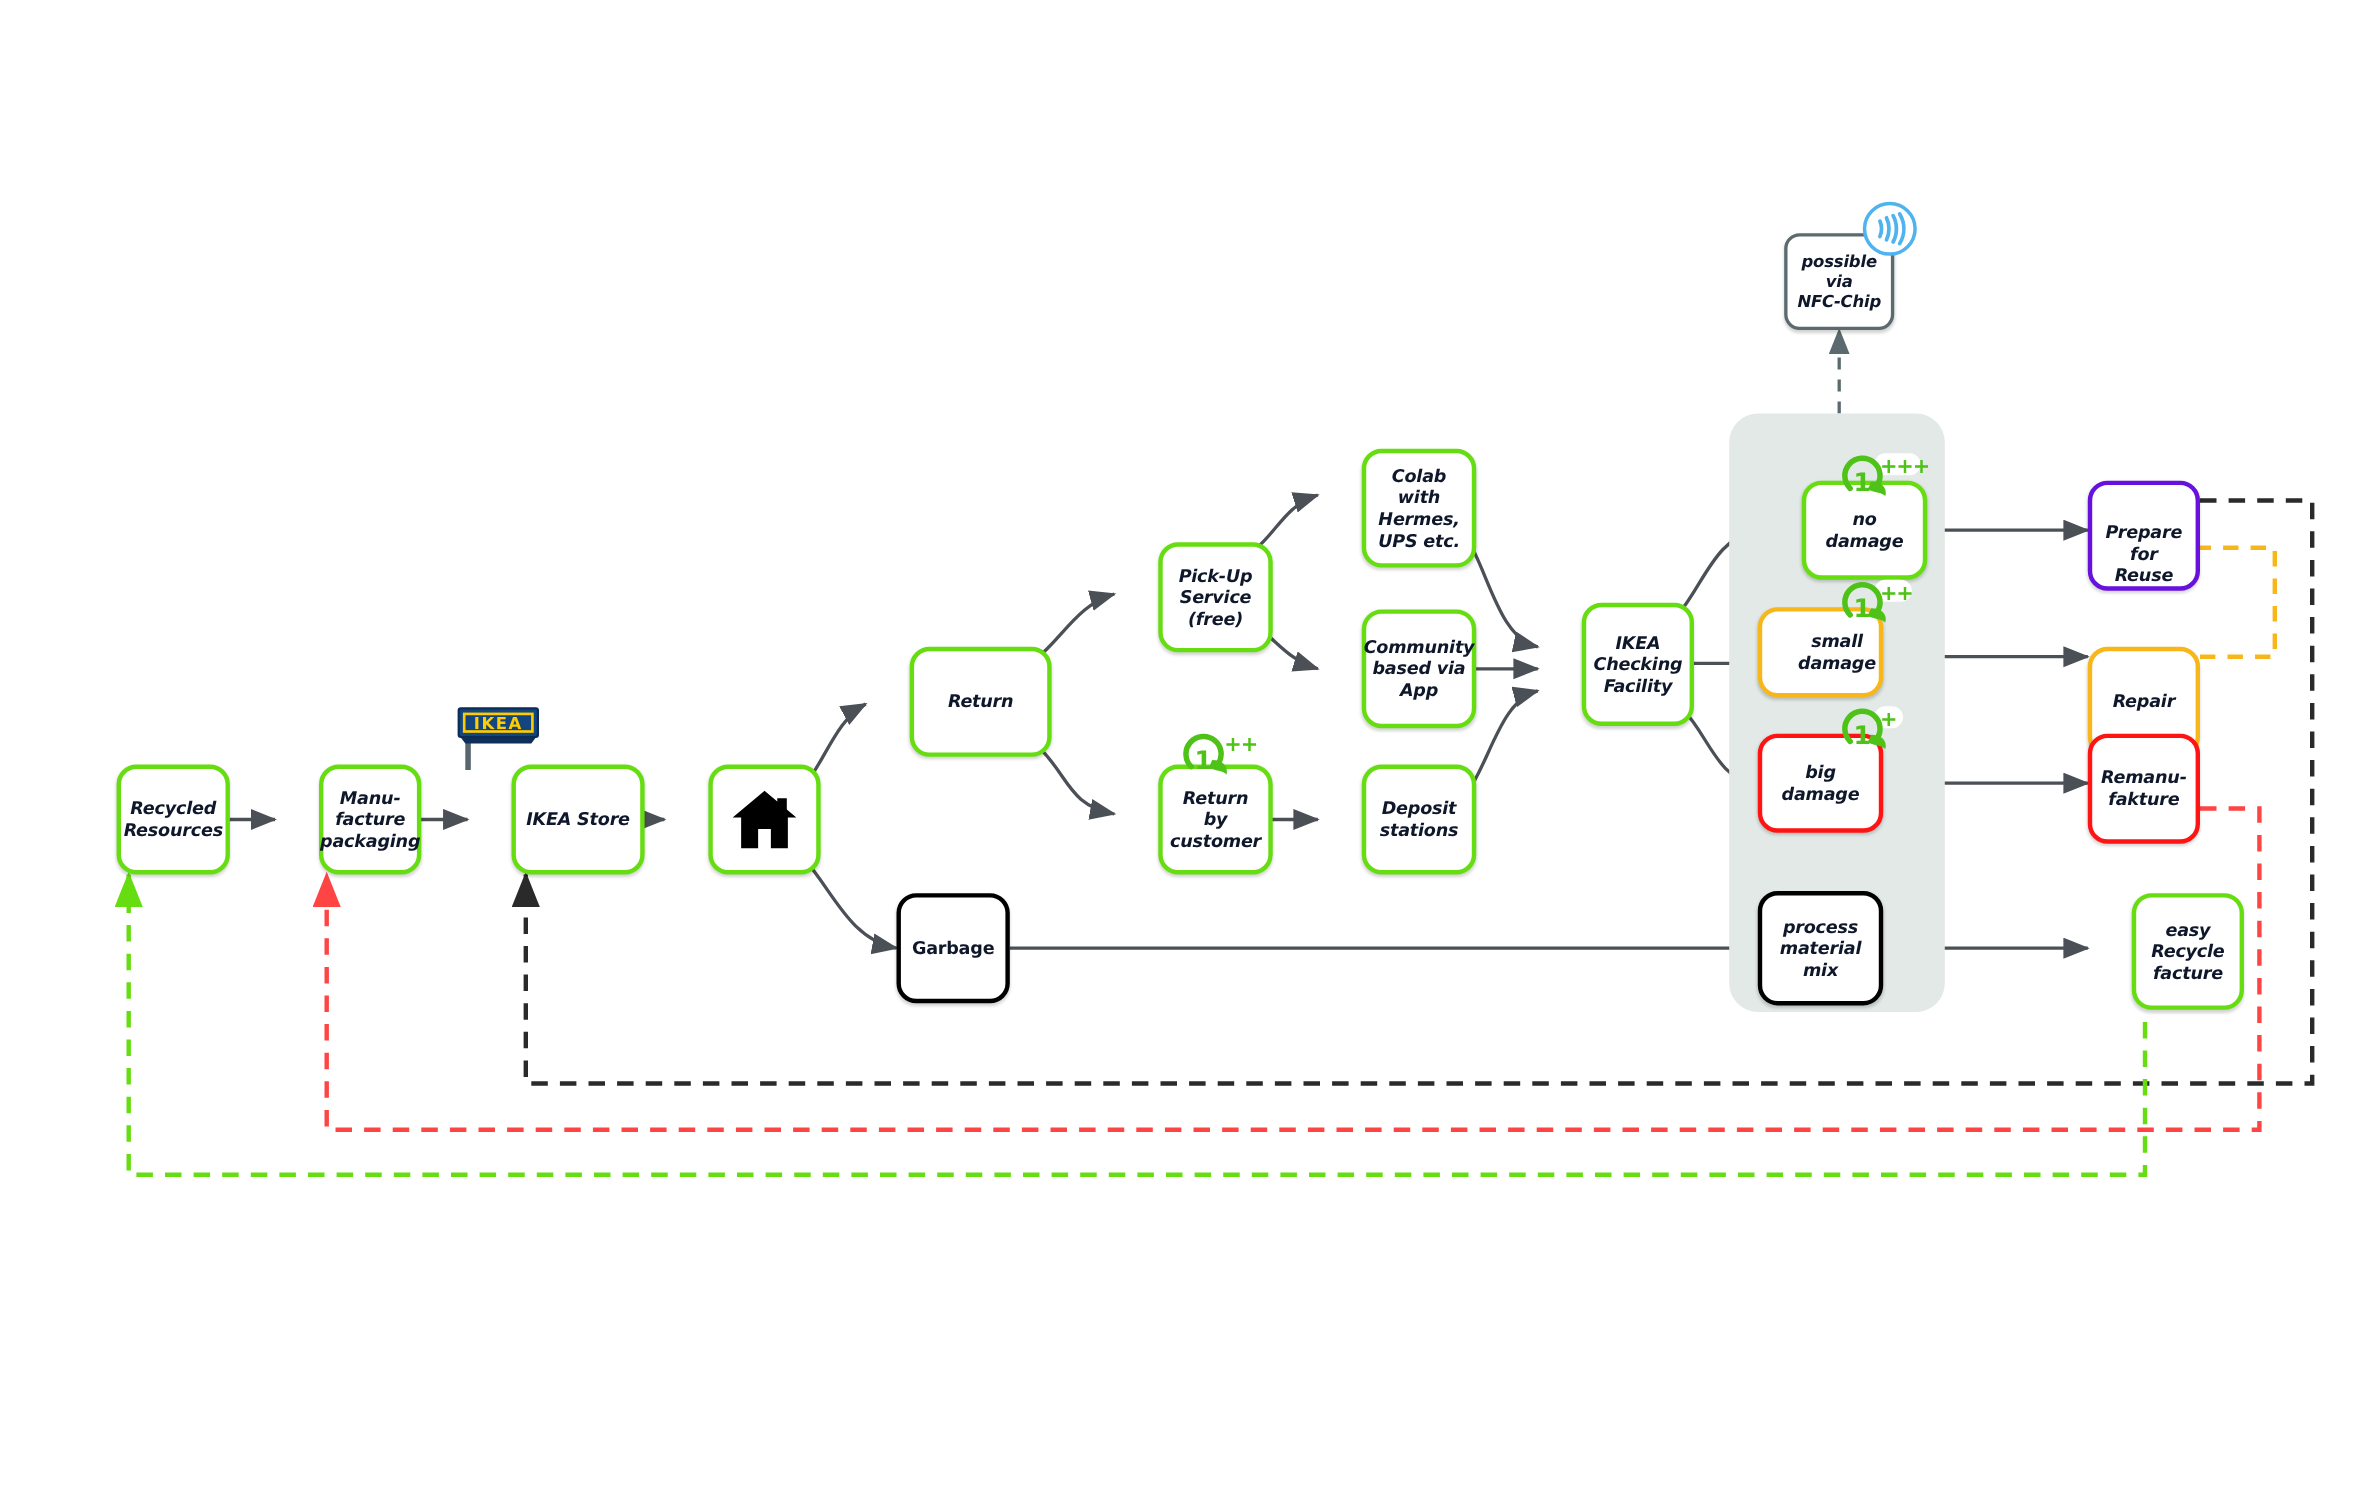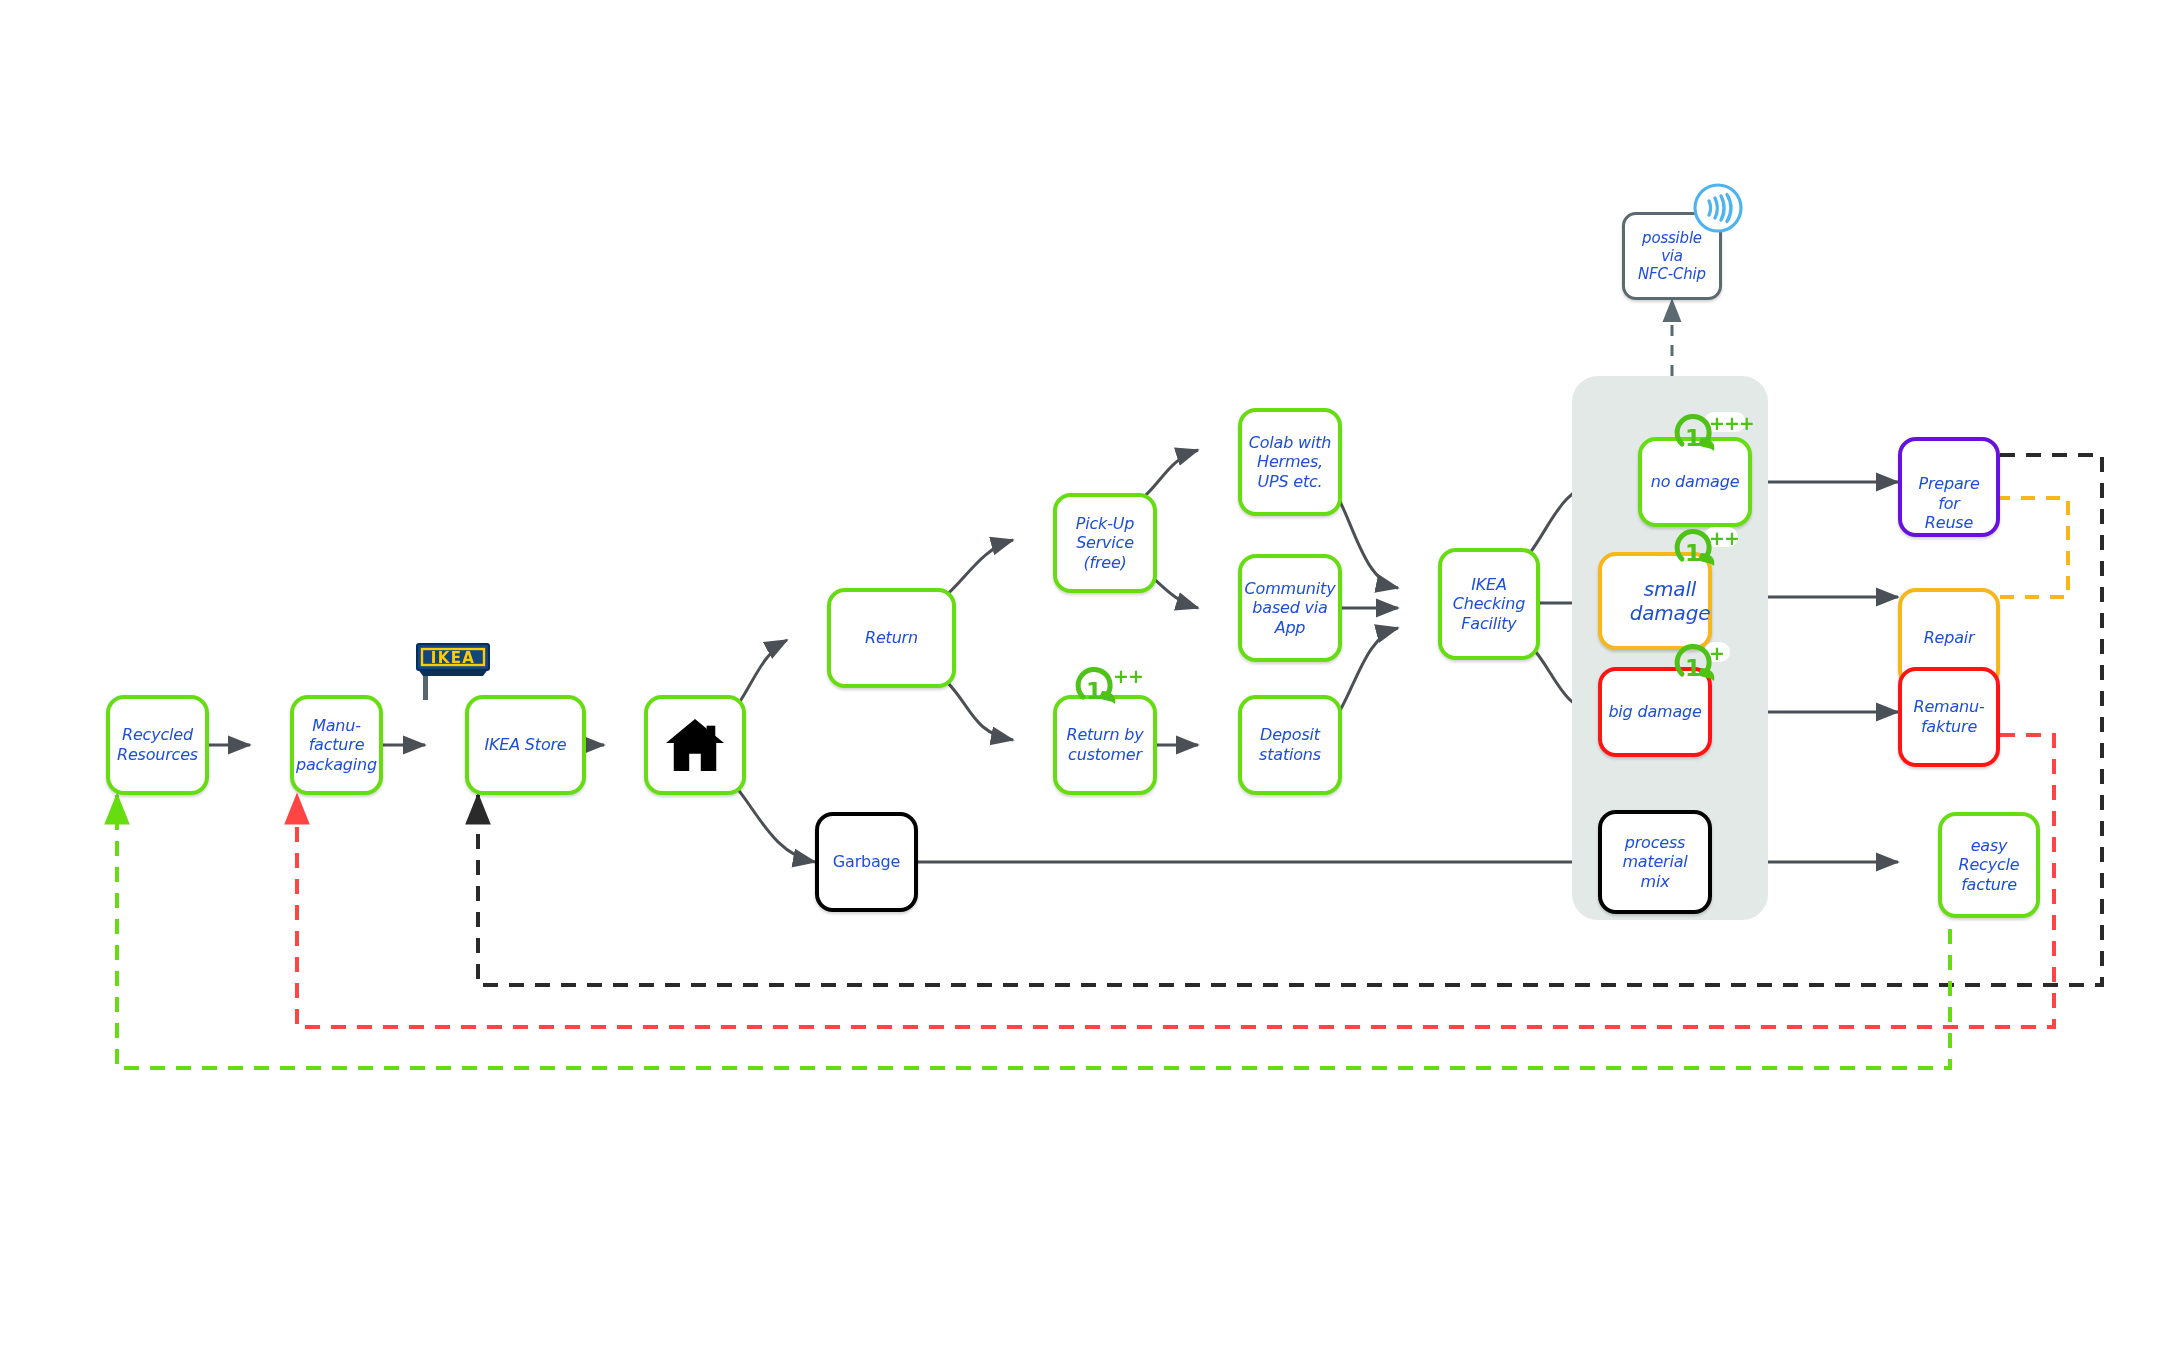--- a/index.html
+++ b/index.html
@@ -14,22 +14,22 @@
 
   .node{
     position:absolute;
     box-sizing:border-box;
     background:#ffffff;
     border:4px solid #66dd11;
     border-radius:18px;
     display:flex;align-items:center;justify-content:center;
     text-align:center;
     font-style:italic;
-    font-weight:normal;
-    color:#1d4ed8;
+    font-weight:bold;
+    color:#0f172a;
     line-height:1.22;
     letter-spacing:-0.2px;
     box-shadow:0 2px 3px rgba(0,0,0,0.18);
     z-index:5;
   }
   .node span{display:block;padding:0 6px;white-space:pre-line;}
 
   .n-green  {border-color:#66dd11;margin-left:40px;}
   .n-orange {border-color:#f7b71b;}
   .n-red    {border-color:#ff1414;}
@@ -250,21 +250,21 @@
   <div class="badge" style="left:1672px;top:412px;">
     <svg viewBox="0 0 74 48" width="74" height="48">
       <rect x="32" y="0" width="42" height="20" rx="10" fill="#ffffff"></rect>
       <path d="M10,32 A16,16 0 1 1 34,30" fill="none" stroke="#4ec217" stroke-width="5" stroke-linecap="round"></path>
       <path d="M29,26 C38,26 44,31 42,39 C38,35 32,36 26,33 Z" fill="#4ec217"></path>
       <text x="21" y="34" text-anchor="middle" font-family="'DejaVu Sans','Liberation Sans',sans-serif" font-size="23" font-weight="bold" fill="#4ec217">1</text>
       <text x="37" y="18" font-family="'DejaVu Sans','Liberation Sans',sans-serif" font-size="19" font-weight="bold" fill="#4ec217" letter-spacing="-1">+++</text>
     </svg>
   </div>
 
-  <div class="node n-orange" style="left:1598px;top:552px;width:114px;height:98px;font-size:20px;padding-left:30px;">
+  <div class="node n-orange" style="left:1598px;top:552px;width:114px;height:82px;font-size:16px;padding-left:30px;">
     <span>small
 damage</span>
   </div>
   <div class="badge" style="left:1672px;top:527px;">
     <svg viewBox="0 0 74 48" width="74" height="48">
       <rect x="32" y="0" width="34" height="20" rx="10" fill="#ffffff"></rect>
       <path d="M10,32 A16,16 0 1 1 34,30" fill="none" stroke="#4ec217" stroke-width="5" stroke-linecap="round"></path>
       <path d="M29,26 C38,26 44,31 42,39 C38,35 32,36 26,33 Z" fill="#4ec217"></path>
       <text x="21" y="34" text-anchor="middle" font-family="'DejaVu Sans','Liberation Sans',sans-serif" font-size="23" font-weight="bold" fill="#4ec217">1</text>
       <text x="37" y="18" font-family="'DejaVu Sans','Liberation Sans',sans-serif" font-size="19" font-weight="bold" fill="#4ec217" letter-spacing="-1">++</text>

